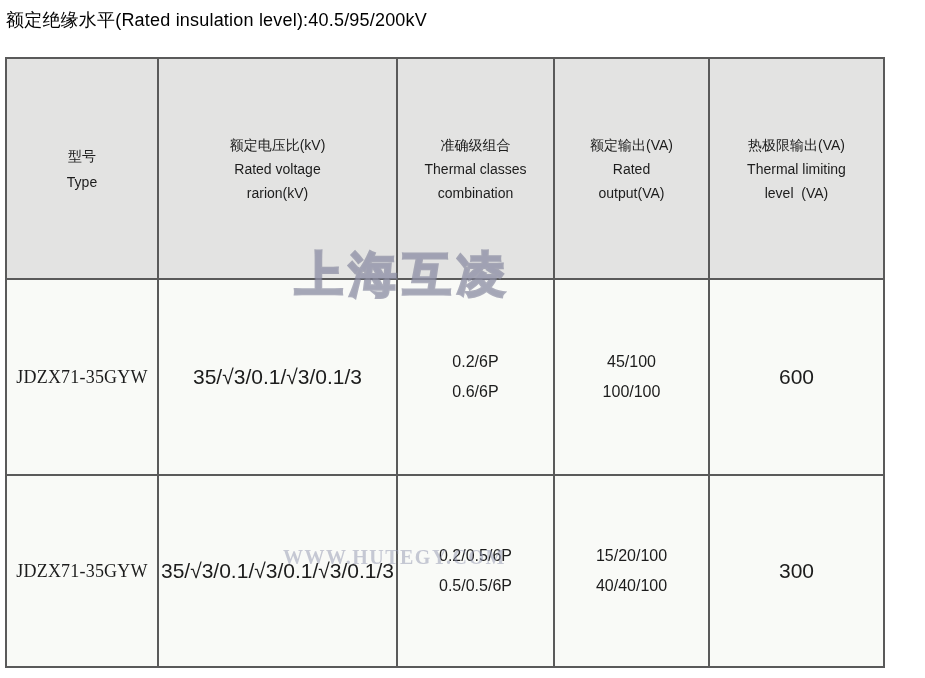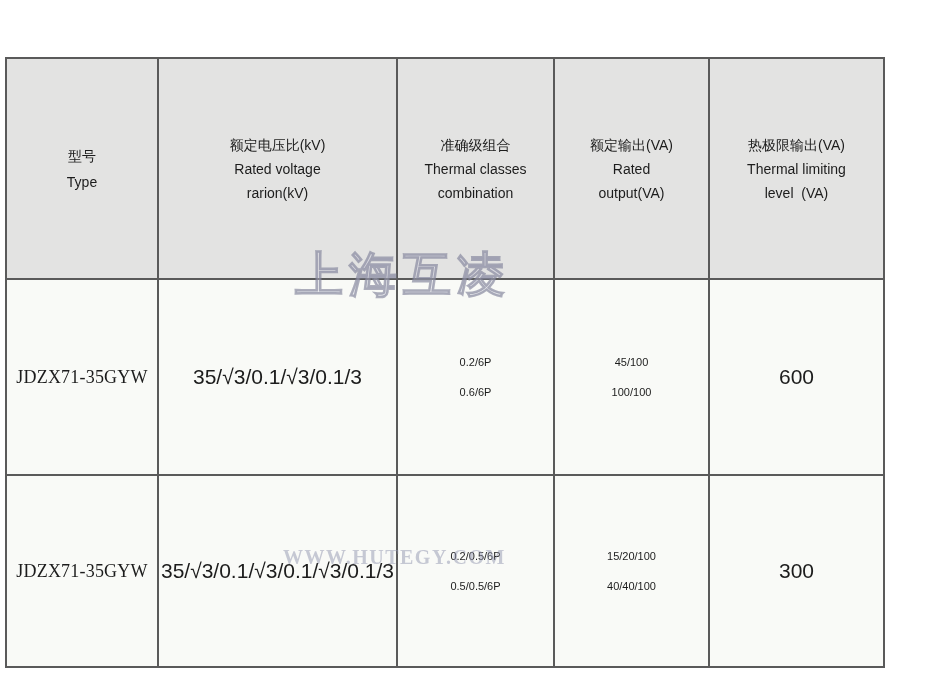--- a/index.html
+++ b/index.html
@@ -57,30 +57,30 @@
   .type-cell {
     font-family: "Liberation Serif", serif;
     font-weight: normal;
     font-size: 18px;
     letter-spacing: 0.2px;
   }
   .ratio-cell { font-size: 21px; }
   .stack .line {
     display: block;
     line-height: 30px;
-    font-size: 11px;
+    font-size: 16px;
   }
   .single-val { font-size: 21px; }
   .wm-logo {
     position: absolute;
     left: 295px;
     top: 243px;
     z-index: 3;
     font-family: "DejaVu Sans", sans-serif;
-    font-weight: normal;
+    font-weight: bold;
     font-size: 48px;
     letter-spacing: 6px;
     color: rgba(200, 200, 215, 0.38);
     -webkit-text-stroke: 2.5px rgba(130, 132, 155, 0.65);
     pointer-events: none;
     white-space: nowrap;
   }
   .wm-site {
     position: absolute;
     left: 283px;
@@ -93,20 +93,21 @@
     color: rgba(145, 150, 175, 0.5);
     pointer-events: none;
     white-space: nowrap;
   }
 </style>
 </head>
 <body>
 
 <div class="page">
 
+  <div class="doc-title">额定绝缘水平(Rated insulation level):40.5/95/200kV</div>
 
   <table class="spec-table">
     <colgroup>
       <col class="c1">
         <col class="c2">
         <col class="c3">
         <col class="c4">
         <col class="c5">
     </colgroup>
     <thead>

